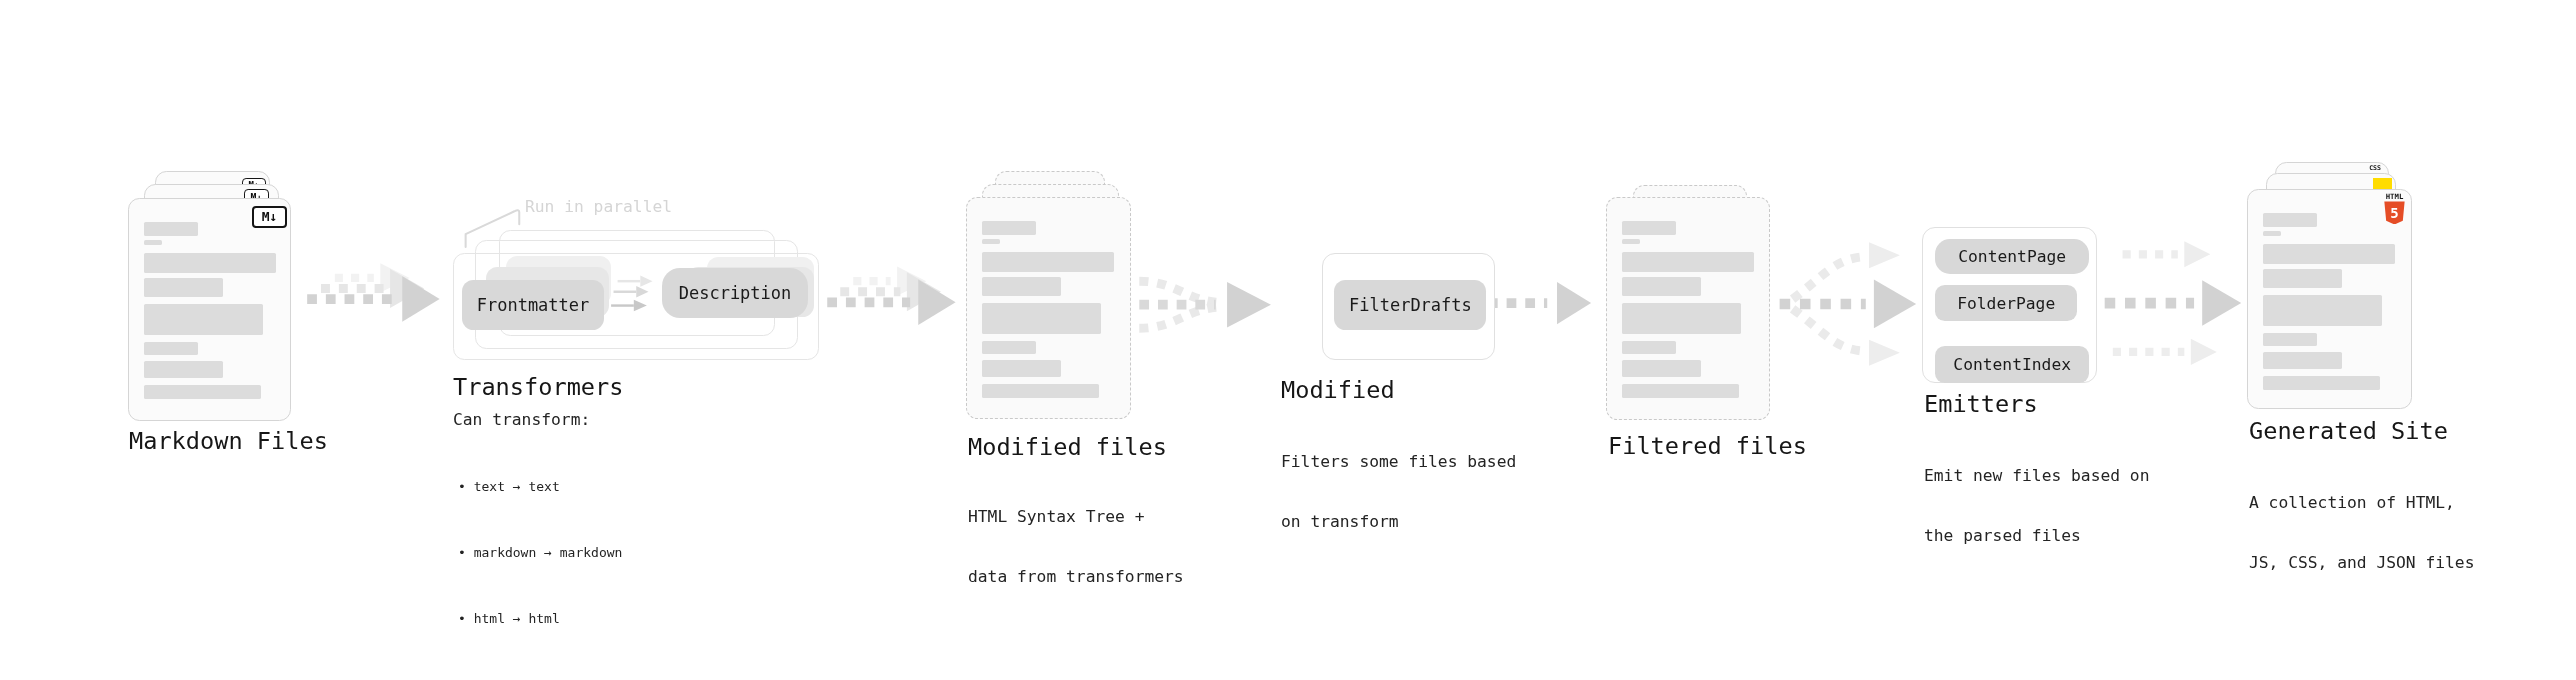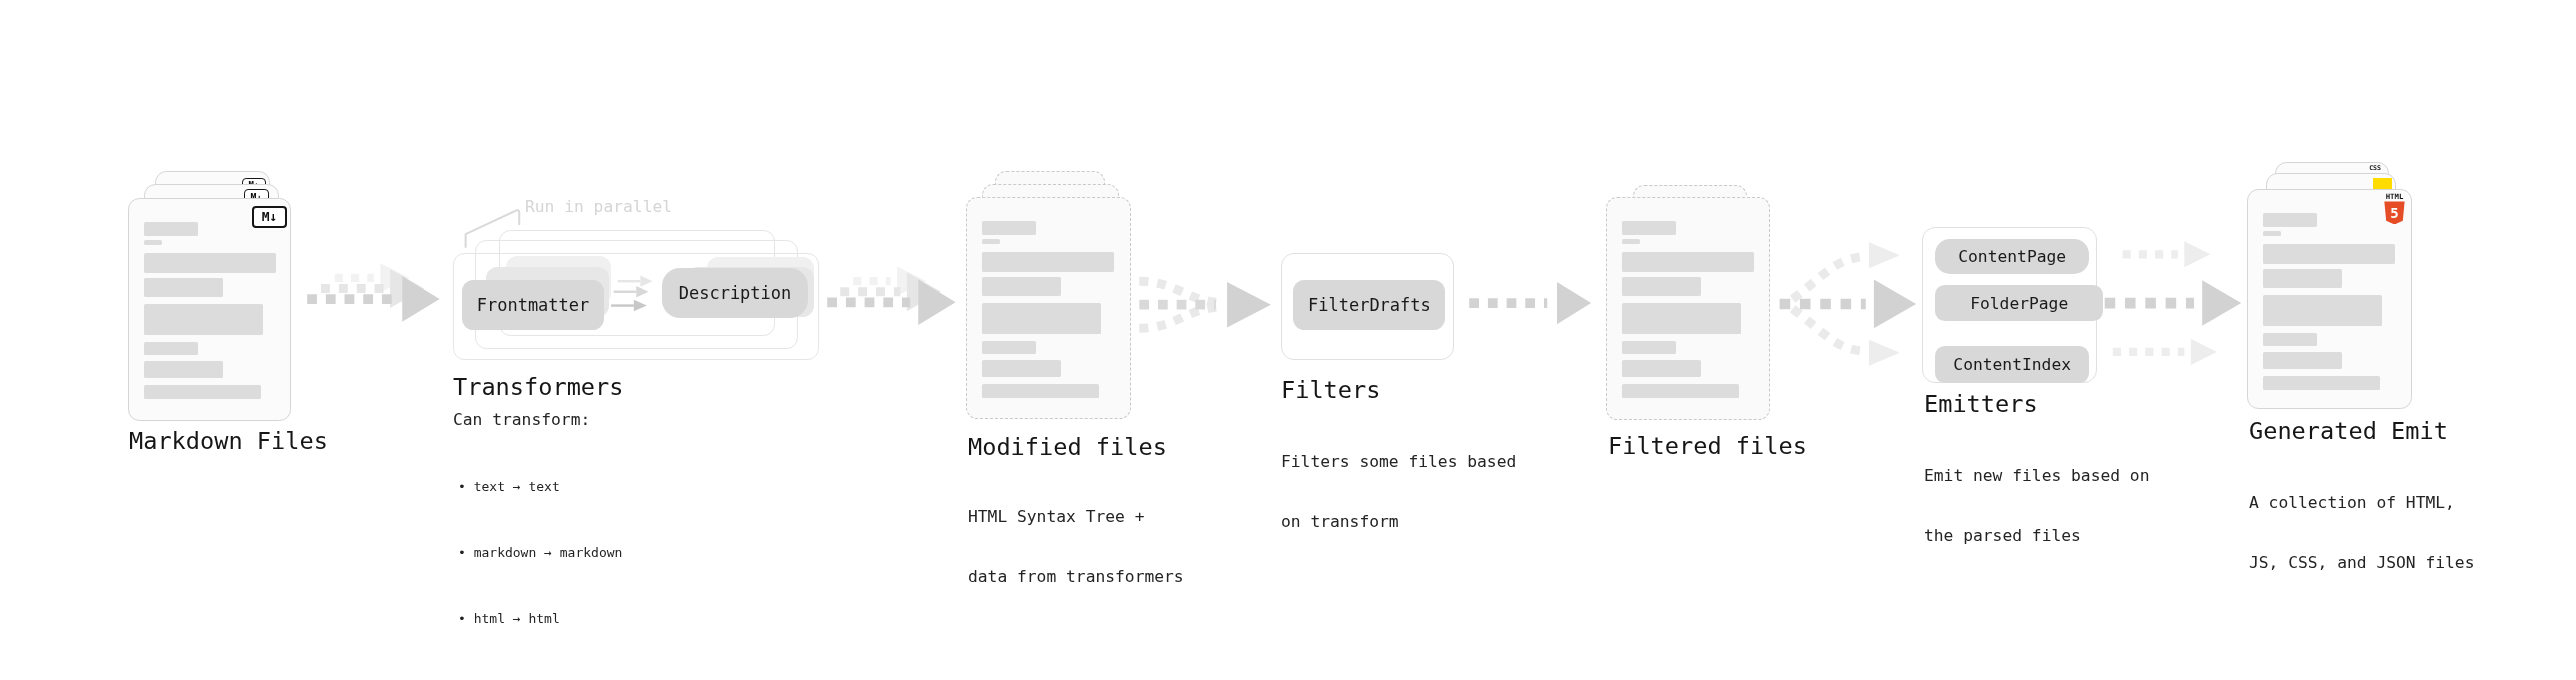--- a/index.html
+++ b/index.html
@@ -210,24 +210,24 @@
       </div>
     </div>
     <div class="t-title" style="left:968px;top:433px;">Modified files</div>
     <div class="t-sub" style="left:968px;top:466px;">
       <div>HTML Syntax Tree +</div>
       <div>data from transformers</div>
     </div>
   </div>
 
   <div>
-    <div class="panel" style="left:1281px;top:253px;width:173px;height:107px;">
+    <div class="panel" style="left:1322px;top:253px;width:173px;height:107px;">
       <div class="pill" style="left:11.4px;top:26px;width:152px;height:50px;">FilterDrafts</div>
     </div>
-    <div class="t-title" style="left:1281px;top:376px;">Filters</div>
+    <div class="t-title" style="left:1281px;top:376px;">Modified</div>
     <div class="t-sub" style="left:1281px;top:411px;">
       <div>Filters some files based</div>
       <div>on transform</div>
     </div>
   </div>
 
   <div>
     <div class="card-dashed" style="left:1633px;top:185px;width:114px;height:41px;"></div>
     <div class="card-dashed" style="left:1606px;top:197px;width:164px;height:223px;">
       <div class="skel">
@@ -240,21 +240,21 @@
         <div class="sb sb7"></div>
         <div class="sb sb8"></div>
       </div>
     </div>
     <div class="t-title" style="left:1608px;top:432px;">Filtered files</div>
   </div>
 
   <div>
     <div class="panel" style="left:1922px;top:227px;width:175px;height:156px;">
       <div class="pill" style="left:12.2px;top:11.4px;width:154px;height:35px;border-radius:15px;font-size:16.3px;">ContentPage</div>
-      <div class="pill" style="left:12.2px;top:57px;width:168px;height:36px;border-radius:9.8px;font-size:16.3px;">FolderPage</div>
+      <div class="pill" style="left:12.2px;top:57px;width:142px;height:36px;border-radius:9.8px;font-size:16.3px;">FolderPage</div>
       <div class="pill" style="left:12.2px;top:103px;width:154px;height:37px;border-radius:9.8px;font-size:16.3px;margin-top:15px;">ContentIndex</div>
     </div>
     <div class="t-title" style="left:1924px;top:390px;">Emitters</div>
     <div class="t-sub" style="left:1924px;top:425px;">
       <div>Emit new files based on</div>
       <div>the parsed files</div>
     </div>
   </div>
 
   <div>
@@ -278,21 +278,21 @@
         <div class="sb sb1"></div>
         <div class="sb sb2"></div>
         <div class="sb sb3"></div>
         <div class="sb sb4"></div>
         <div class="sb sb5"></div>
         <div class="sb sb6"></div>
         <div class="sb sb7"></div>
         <div class="sb sb8"></div>
       </div>
     </div>
-    <div class="t-title" style="left:2249px;top:417px;">Generated Emit</div>
+    <div class="t-title" style="left:2249px;top:417px;">Generated Site</div>
     <div class="t-sub" style="left:2249px;top:452px;">
       <div>A collection of HTML,</div>
       <div>JS, CSS, and JSON files</div>
     </div>
   </div>
 
 </div>
 
 
 </body></html>

